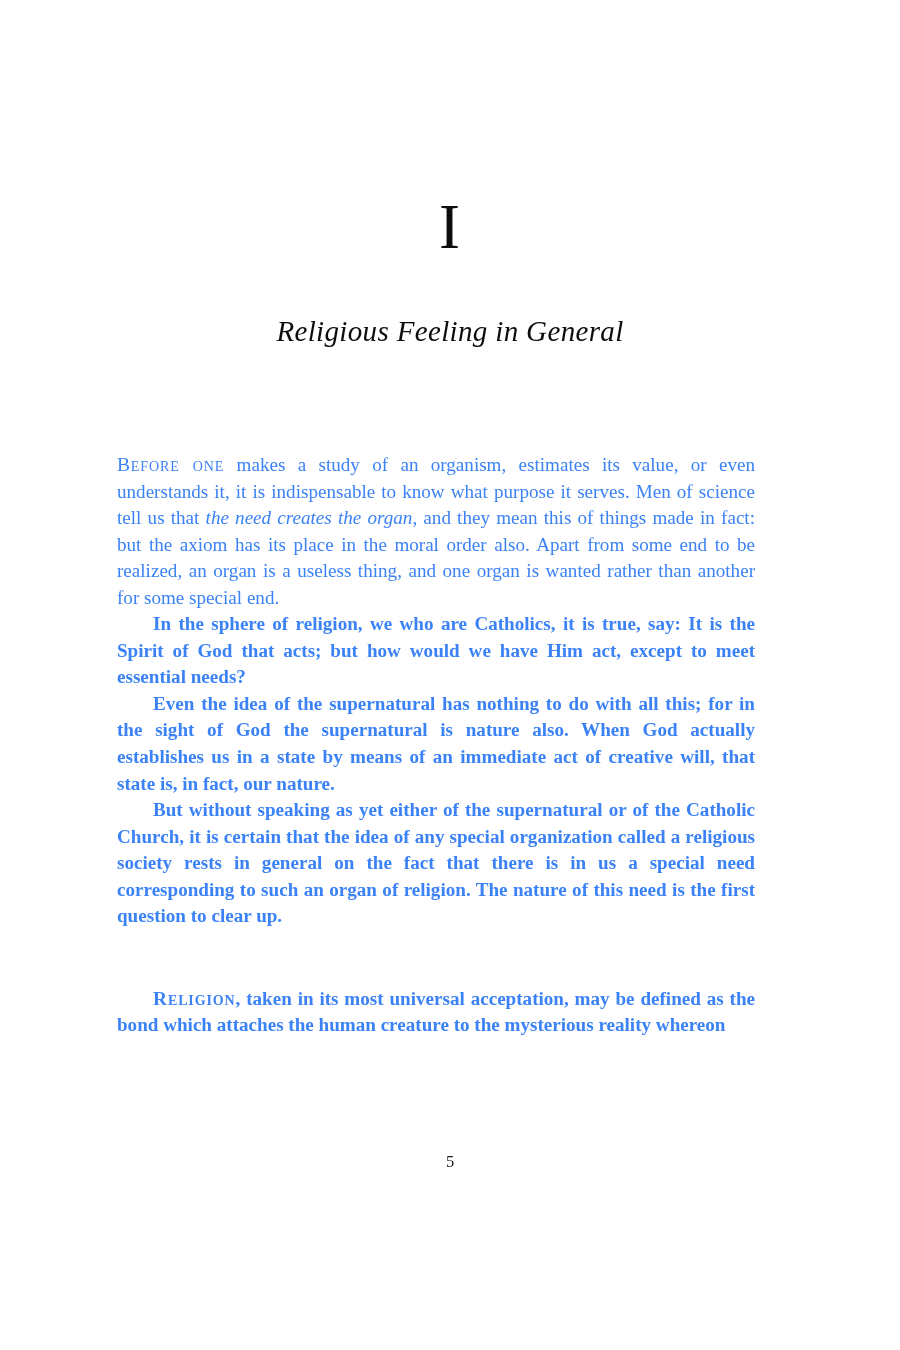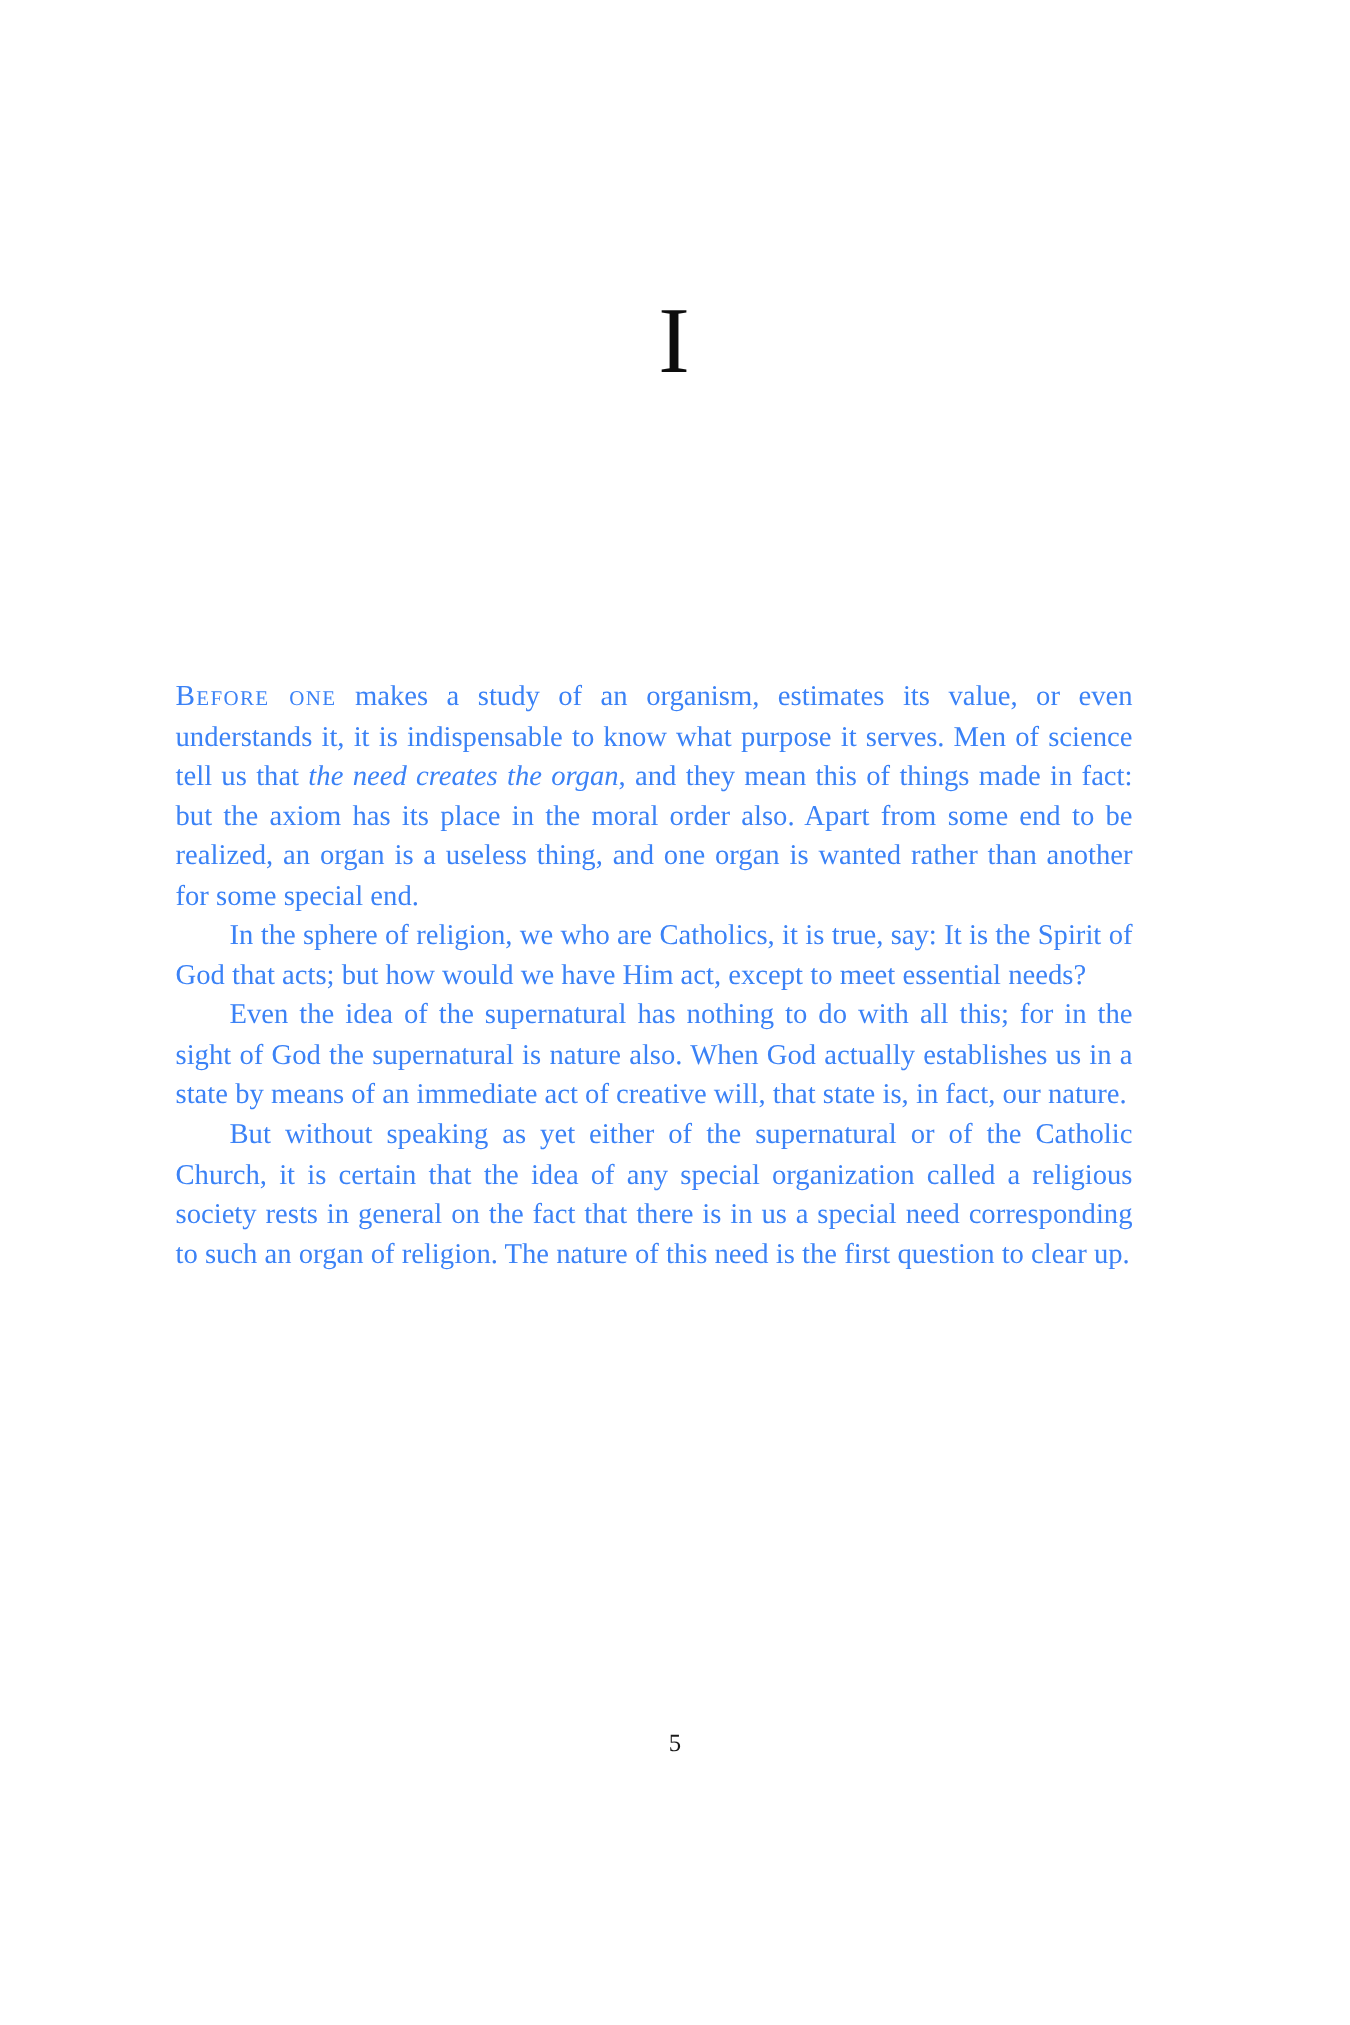--- a/index.html
+++ b/index.html
@@ -64,20 +64,21 @@
     font-size: 19.1px;
     line-height: 26.55px;
     text-align: justify;
     text-justify: inter-word;
     color: #3b82f6;
     hyphens: manual;
     -webkit-hyphens: manual;
   }
   p.para + p.para {
     text-indent: 36px;
+    font-weight: bold;
   }
   p.para.no-indent {
     text-indent: 0;
   }
 
   
   p.para.section-start {
     text-indent: 0;
     margin-top: 56px;
   }
@@ -103,33 +104,37 @@
     line-height: 1;
   }
 </style>
 </head>
 <body>
 
 <div class="page">
 
   <div class="chapter-head">
     <span class="chapter-number">I</span>
+    <span class="chapter-title">Religious Feeling in General</span>
   </div>
 
   <div class="text-block">
 
     <p class="para no-indent">
       <span class="smallcaps">Before one</span><span> makes a study of an organism, estimates its value, or even understands it, it is indispensable to know what purpose it serves. Men of science tell us that </span><span class="italic">the need creates the organ</span><span>, and they mean this of things made in fact: but the axiom has its place in the moral order also. Apart from some end to be realized, an organ is a useless thing, and one organ is wanted rather than another for some special end.</span>
     </p>
 
     <p class="para"><span>In the sphere of religion, we who are Catholics, it is true, say: It is the Spirit of God that acts; but how would we have Him act, except to meet essential needs?</span></p>
 
     <p class="para"><span>Even the idea of the supernatural has nothing to do with all this; for in the sight of God the supernatural is nature also. When God actually establishes us in a state by means of an immediate act of creative will, that state is, in fact, our nature.</span></p>
 
 
     <p class="para"><span>But without speaking as yet either of the supernatural or of the Catholic Church, it is certain that the idea of any special organization called a religious society rests in general on the fact that there is in us a special need corresponding to such an organ of religion. The nature of this need is the first question to clear up.</span></p>
 
+    <p class="para section-start">
+      <span class="smallcaps">Religion</span><span>, taken in its most universal acceptation, may be defined as the bond which attaches the human creature to the mysterious reality whereon</span>
+    </p>
 
   </div>
 
   <div class="folio">5</div>
 
 </div>
 
 </body></html>

